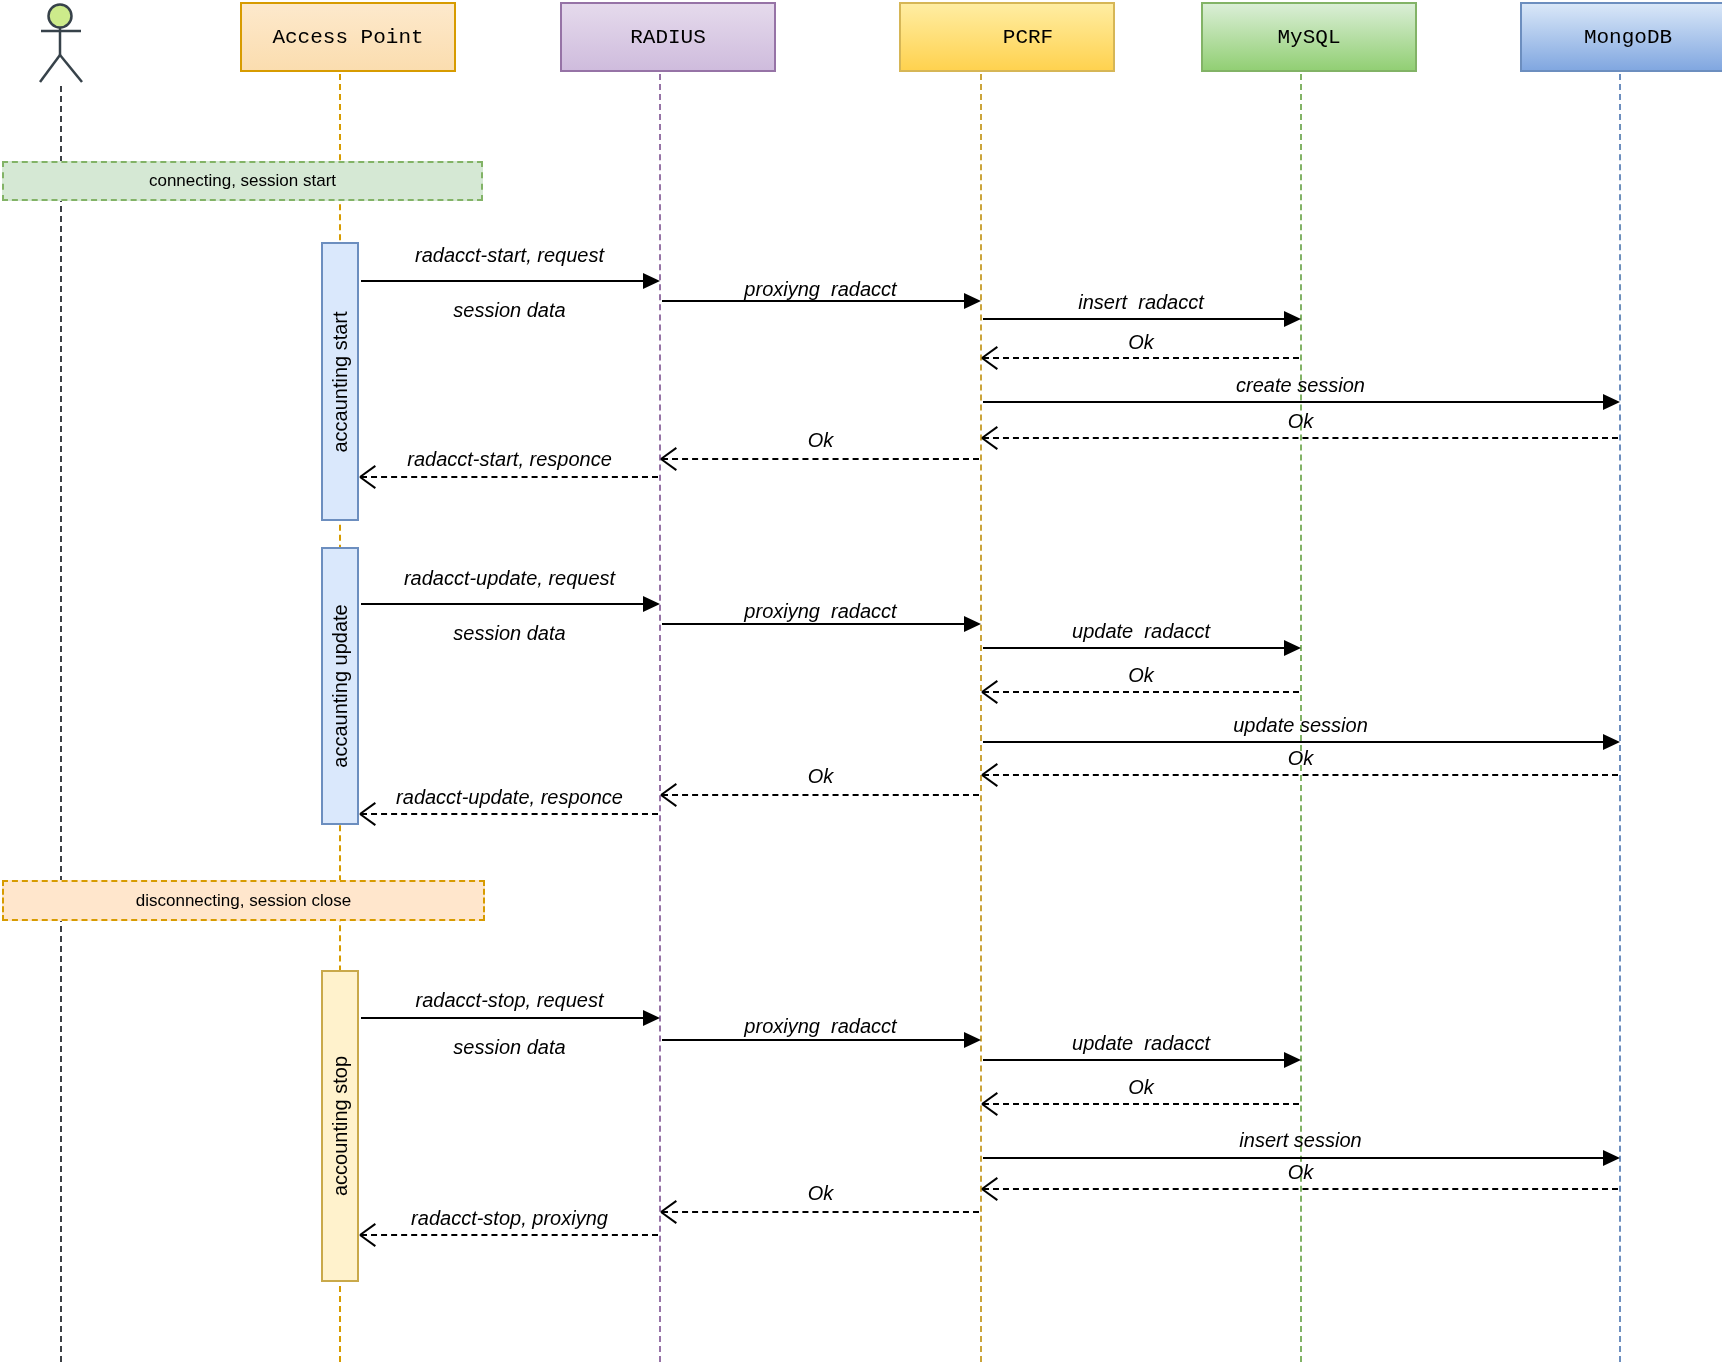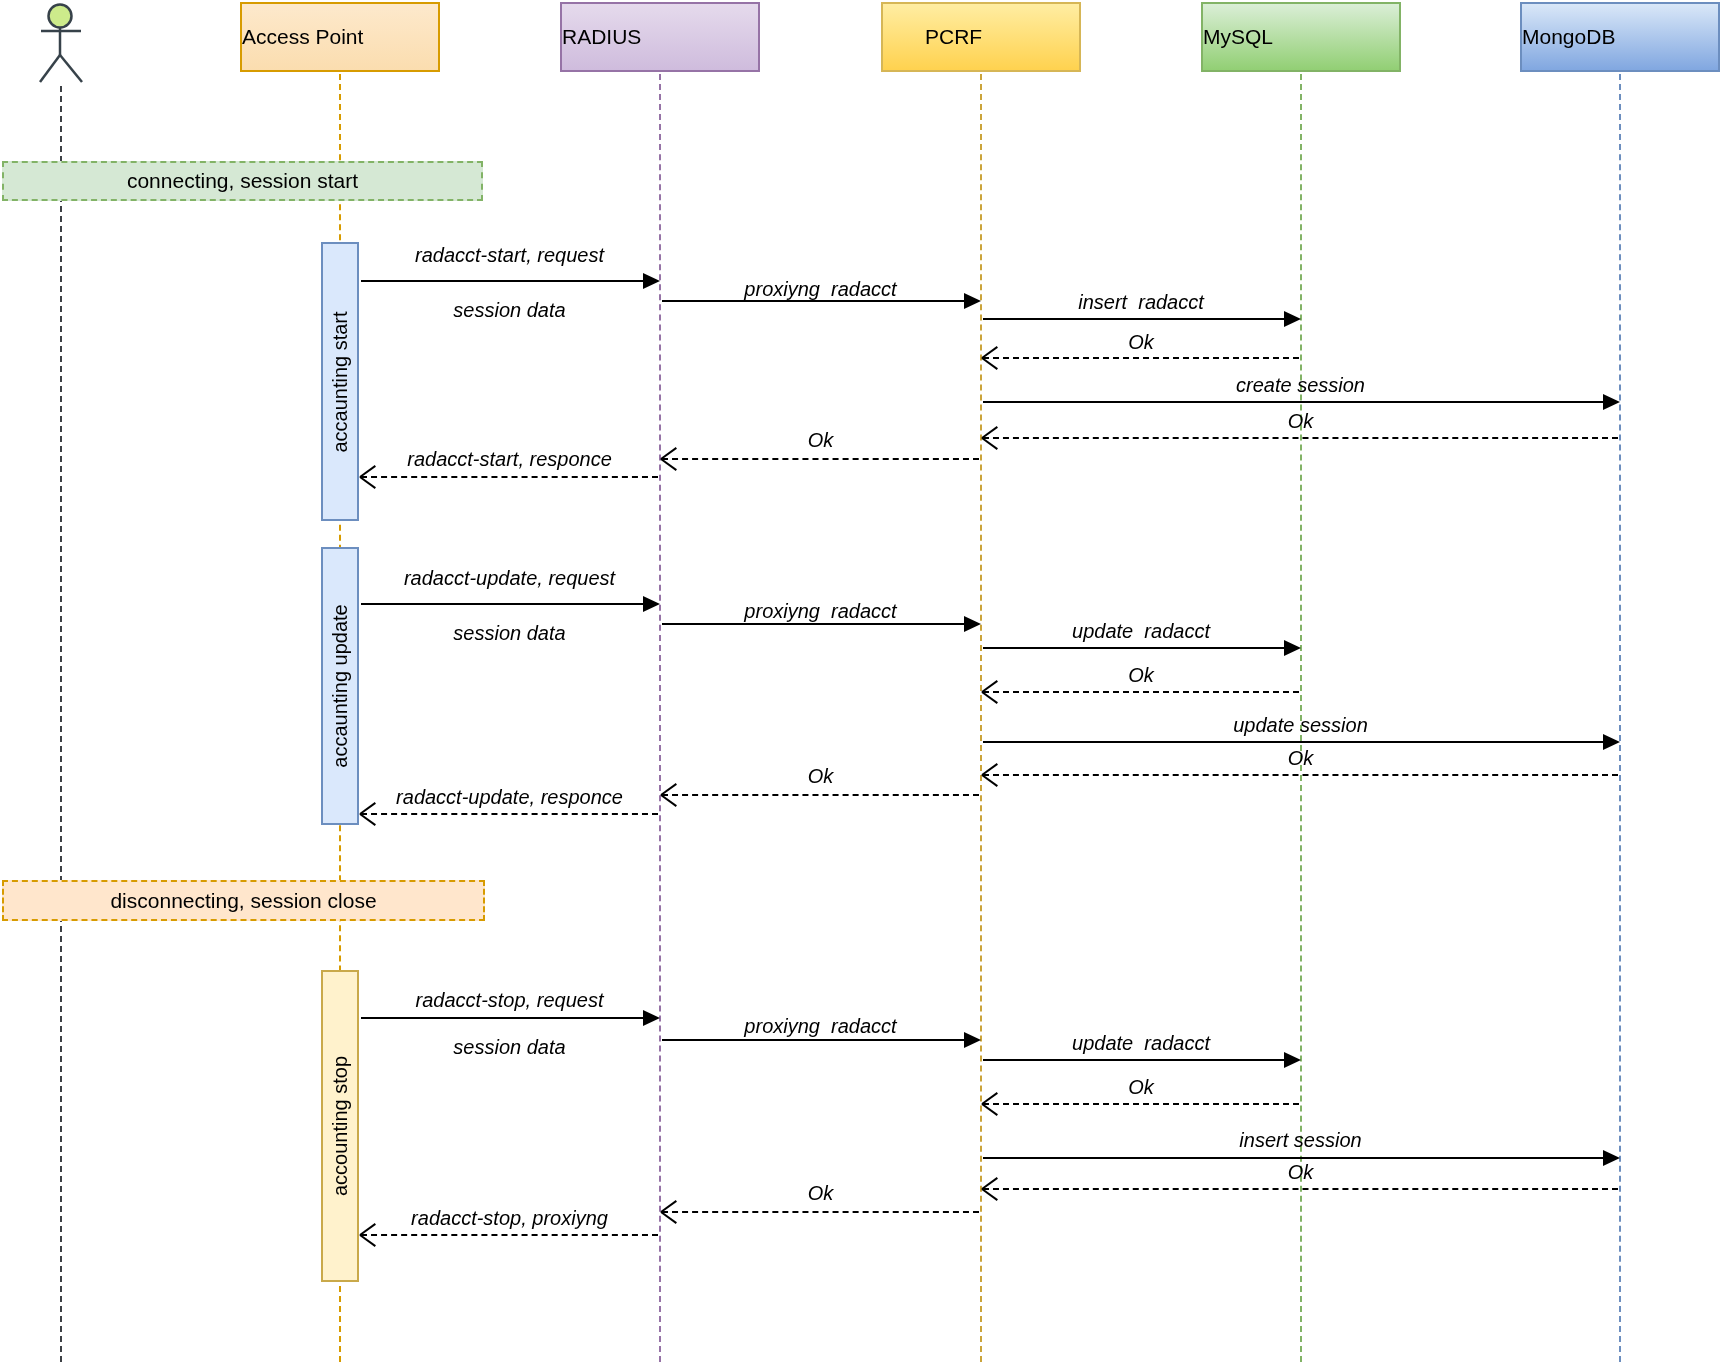--- a/index.html
+++ b/index.html
@@ -2,29 +2,29 @@
 <html><head>
 <meta charset="utf-8">
 <style>
   html,body{margin:0;padding:0;background:#fff;}
   #stage{
     position:relative;width:1722px;height:1362px;background:#fff;overflow:hidden;
     font-family:"Liberation Sans", sans-serif;color:#000;
   }
   .lifeline{position:absolute;width:0;}
   .pbox{
-    position:absolute;top:2px;width:200px;height:70px;box-sizing:border-box;
-    border:2px solid #999;display:flex;align-items:center;
+    position:absolute;top:2px;width:216px;height:70px;box-sizing:border-box;
+    border:2px solid #999;display:flex;align-items:center;justify-content:center;font-family:Liberation Mono, monospace;
   }
   .pbox .plabel{font-size:21px;white-space:pre;}
   .frame{
     position:absolute;left:2px;box-sizing:border-box;
     display:flex;align-items:center;justify-content:center;
   }
-  .frame .flabel{font-size:21px;white-space:pre;}
+  .frame .flabel{font-size:17px;white-space:pre;}
   .act{
     position:absolute;left:321px;width:38px;box-sizing:border-box;border:2px solid;
   }
   .act .alabel{
     position:absolute;left:50%;top:50%;
     transform:translate(-50%,-50%) rotate(-90deg);
     white-space:pre;font-size:20px;
   }
   .msg-line{position:absolute;height:0;}
   .msg-line.solid{border-top:2px solid #000;}
@@ -62,21 +62,21 @@
     <div class="lifeline" style="left: 659px; top: 74px; height: 1288px; border-left: 2px dashed rgb(150, 115, 166);"></div>
     <div class="lifeline" style="left: 980px; top: 74px; height: 1288px; border-left: 2px dashed rgb(203, 164, 59);"></div>
     <div class="lifeline" style="left: 1300px; top: 74px; height: 1288px; border-left: 2px dashed rgb(130, 179, 102);"></div>
     <div class="lifeline" style="left: 1619px; top: 74px; height: 1288px; border-left: 2px dashed rgb(108, 142, 191);"></div>
     <div class="pbox" style="left: 240px; background: linear-gradient(rgb(253, 233, 204), rgb(251, 221, 175)); border-color: rgb(215, 155, 0);">
       <span class="plabel">Access Point</span>
     </div>
     <div class="pbox" style="left: 560px; background: linear-gradient(rgb(229, 218, 236), rgb(207, 188, 221)); border-color: rgb(150, 115, 166);">
       <span class="plabel">RADIUS</span>
     </div>
-    <div class="pbox" style="left: 881px; background: linear-gradient(rgb(255, 237, 162), rgb(255, 210, 79)); border-color: rgb(214, 182, 86); padding-left: 42px;">
+    <div class="pbox" style="left: 899px; background: linear-gradient(rgb(255, 237, 162), rgb(255, 210, 79)); border-color: rgb(214, 182, 86); padding-left: 42px;">
       <span class="plabel">PCRF</span>
     </div>
     <div class="pbox" style="left: 1201px; background: linear-gradient(rgb(218, 238, 214), rgb(146, 207, 116)); border-color: rgb(130, 179, 102);">
       <span class="plabel">MySQL</span>
     </div>
     <div class="pbox" style="left: 1520px; background: linear-gradient(rgb(217, 231, 248), rgb(129, 167, 224)); border-color: rgb(108, 142, 191);">
       <span class="plabel">MongoDB</span>
     </div>
     <div class="frame" style="top: 161px; width: 481px; height: 40px; background: rgb(213, 232, 212); border: 2px dashed rgb(130, 179, 102);">
       <span class="flabel">connecting, session start</span>

